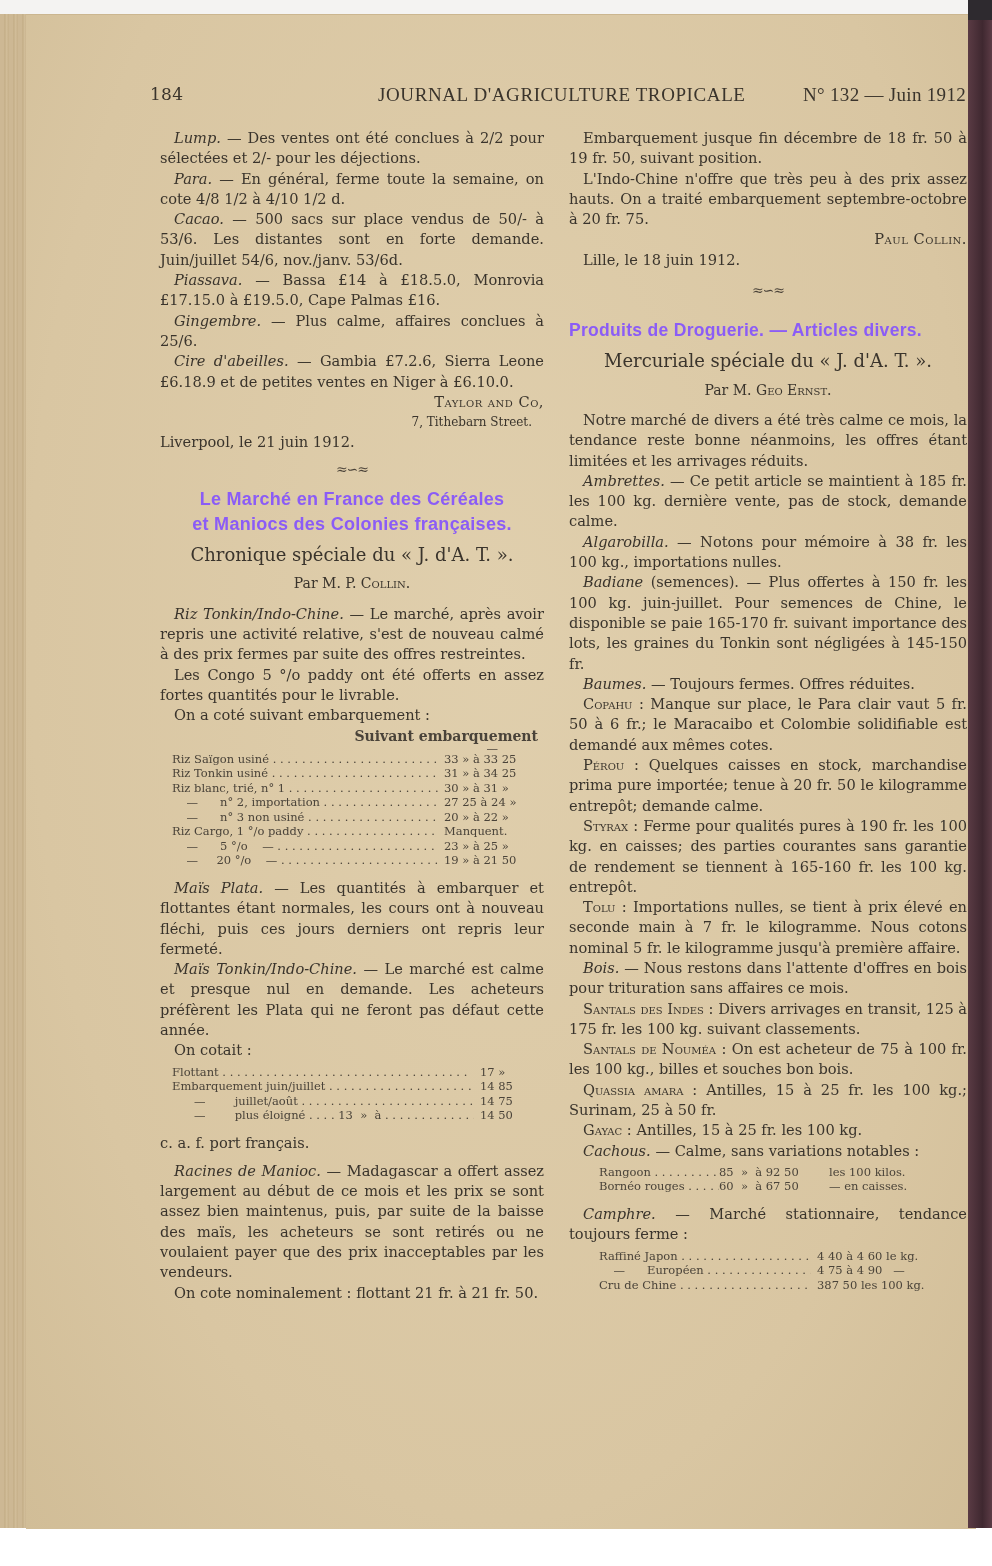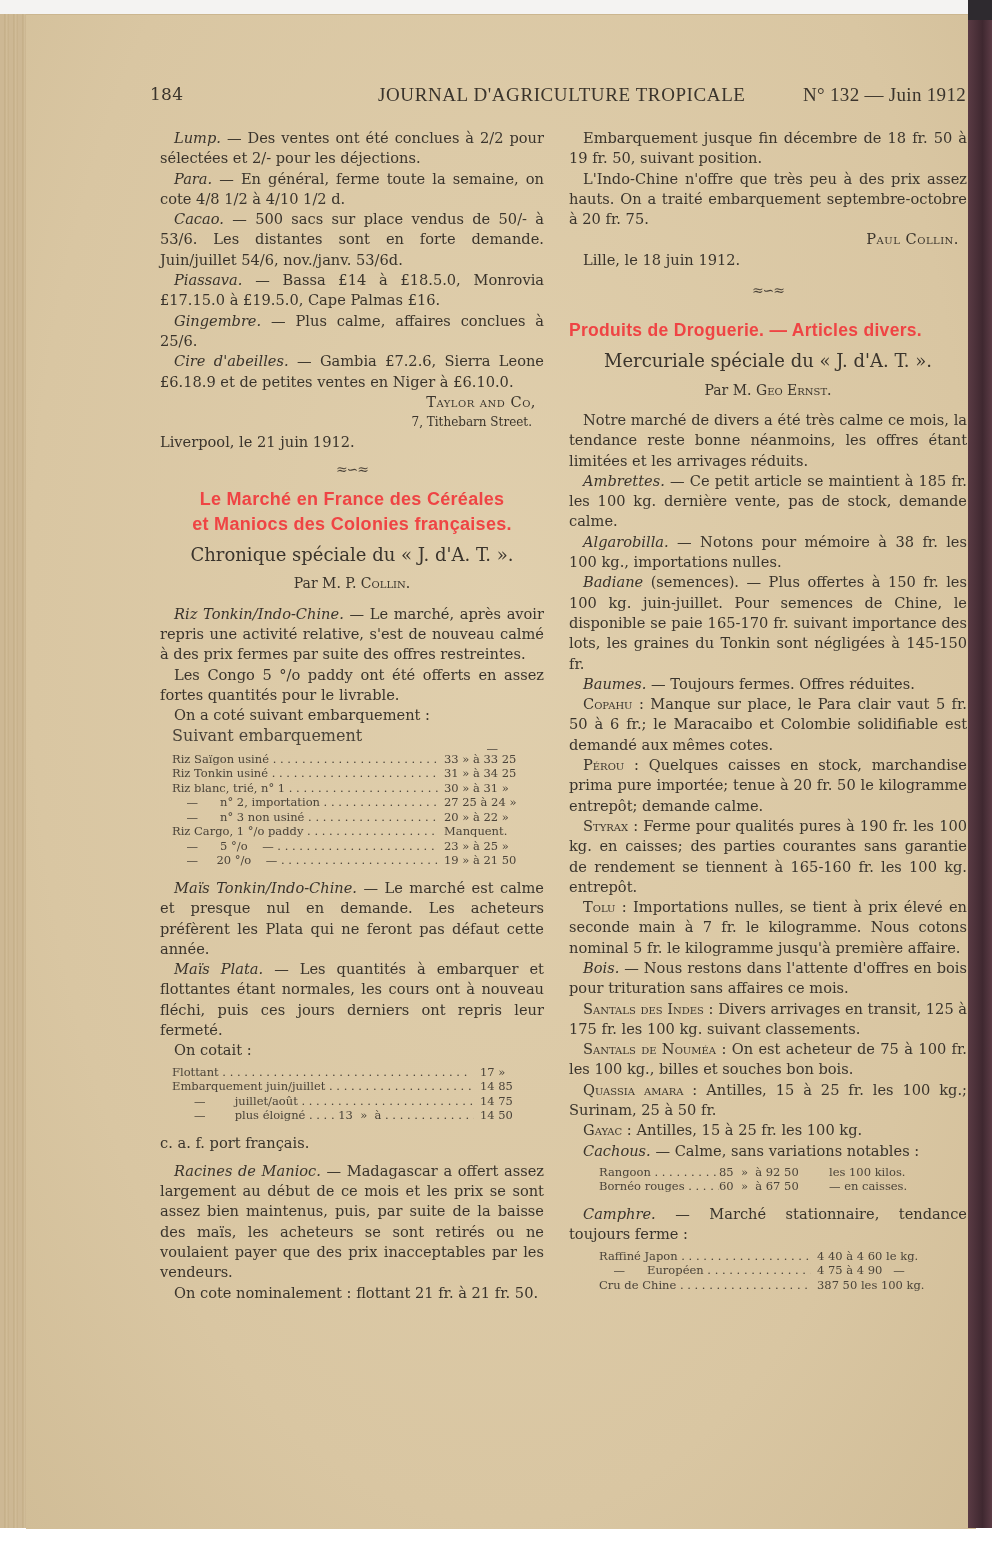--- a/index.html
+++ b/index.html
@@ -33,36 +33,36 @@
   .header .pn { position:absolute; left:0; }
   .header .jt { position:absolute; left:228px; font-family:"Liberation Serif", serif; font-size:19px; letter-spacing:0.6px; }
   .header .issue { position:absolute; right:14px; font-family:"Liberation Serif", serif; font-size:19px; }
   .col { position:absolute; top:128px; font-size:14.6px; line-height:20.3px; }
   .col.left { left:160px; width:384px; }
   .col.right { left:569px; width:398px; }
   p { margin:0; text-align:justify; text-indent:0; }
   p.ind { text-indent:14px; }
   .it { font-style:italic; }
   .sc { font-variant:small-caps; }
-  .sig { text-align:right; padding-right:8px; font-variant:small-caps; letter-spacing:0.5px; }
+  .sig { text-align:right; padding-right:0; font-variant:small-caps; letter-spacing:0.5px; }
   .addr { text-align:right; font-size:12px; padding-right:12px; }
   .place { padding-left:0; }
   .orn { text-align:center; font-size:14px; letter-spacing:-1px; margin:6px 0 8px; color:#4a4238; }
   .title {
     font-family:"Liberation Sans", sans-serif; font-weight:bold; text-align:center;
-    font-size:18px; line-height:25px; color:#ef4444; letter-spacing:0.3px;
+    font-size:18px; line-height:25px; color:#8b5cf6; letter-spacing:0.3px;
   }
   .sub { text-align:center; font-size:18px; margin-top:8px; }
   .by { text-align:center; font-size:14px; margin-top:8px; margin-bottom:10px; }
   .tbl { font-size:11.5px; line-height:14.5px; margin:4px 0 10px 12px; color:#4a4339; }
   .tbl .row { display:flex; white-space:nowrap; }
   .tbl .lab { flex:1; overflow:hidden; }
   .tbl .lab::after { content:" . . . . . . . . . . . . . . . . . . . . . . . . . . . . . . . . . ."; }
   .tbl .val { width:100px; text-align:left; padding-left:6px; background:inherit; }
-  .tbl .hdr { text-align:left; font-size:16px; padding-right:6px; }
+  .tbl .hdr { text-align:right; font-size:14px; padding-right:6px;font-weight:bold; }
   .tbl .dash { text-align:right; padding-right:46px; line-height:8px; }
   .tbl2 .val { width:64px; }
   .tbl3 .val { width:150px; }
   .tbl4 .lab { flex:0 0 120px; }
   .tbl4 .v1 { width:52px; }
   .gap { height:8px; }
 </style>
 </head>
 <body>
 
@@ -133,22 +133,22 @@
       <div class="row">
           <span class="lab" style="white-space:pre">    —      5 °/o    —</span>
           <span class="val">23  »  à 25  »</span>
         </div>
       <div class="row">
           <span class="lab" style="white-space:pre">    —     20 °/o    —</span>
           <span class="val">19  »  à 21 50</span>
         </div>
     </div>
 
+    <p class="ind"><span class="it">Maïs Plata.</span><span> — Les quantités à embarquer et flottantes étant normales, les cours ont à nouveau fléchi, puis ces jours derniers ont repris leur fermeté.</span></p>
     <p class="ind"><span class="it">Maïs Tonkin/Indo-Chine.</span><span> — Le marché est calme et presque nul en demande. Les acheteurs préfèrent les Plata qui ne feront pas défaut cette année.</span></p>
-    <p class="ind"><span class="it">Maïs Plata.</span><span> — Les quantités à embarquer et flottantes étant normales, les cours ont à nouveau fléchi, puis ces jours derniers ont repris leur fermeté.</span></p>
     <p class="ind">On cotait :</p>
 
     <div class="tbl tbl2">
       <div class="row">
           <span class="lab">Flottant</span>
           <span class="val">17  »</span>
         </div>
       <div class="row">
           <span class="lab">Embarquement juin/juillet</span>
           <span class="val">14 85</span>

